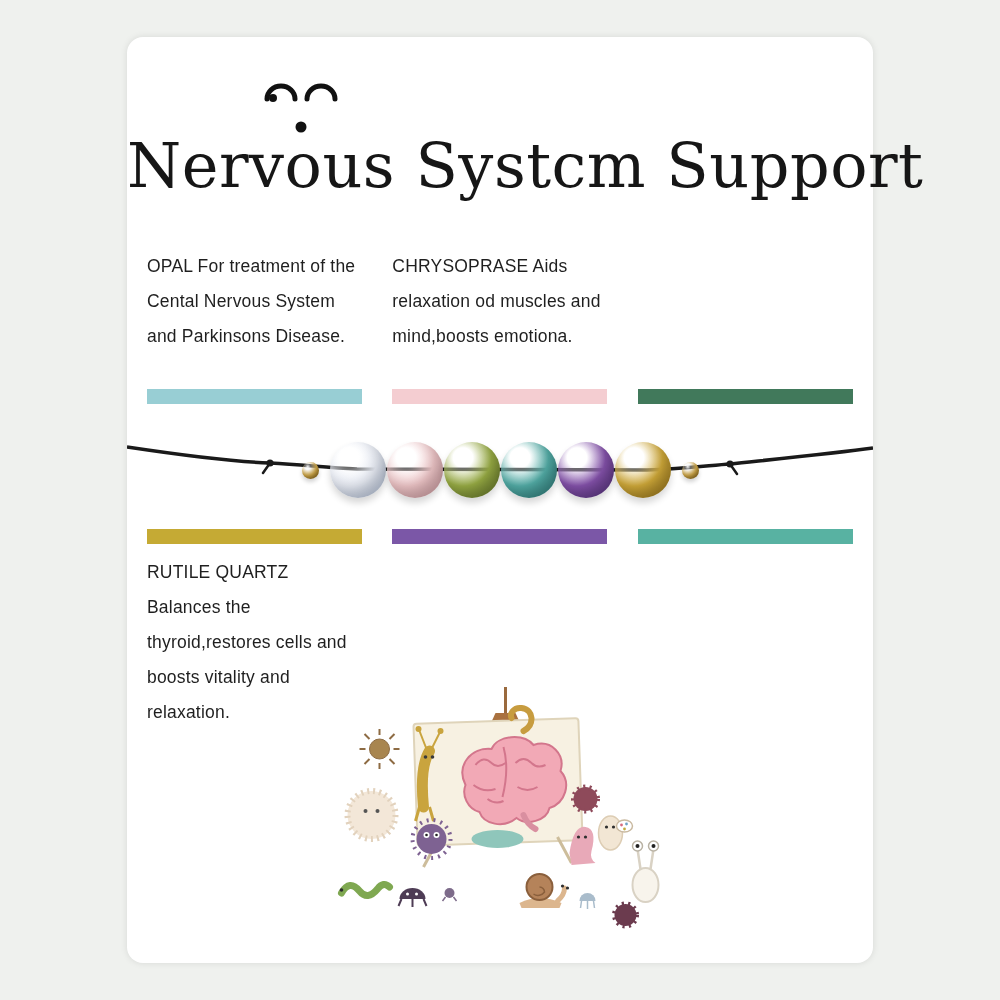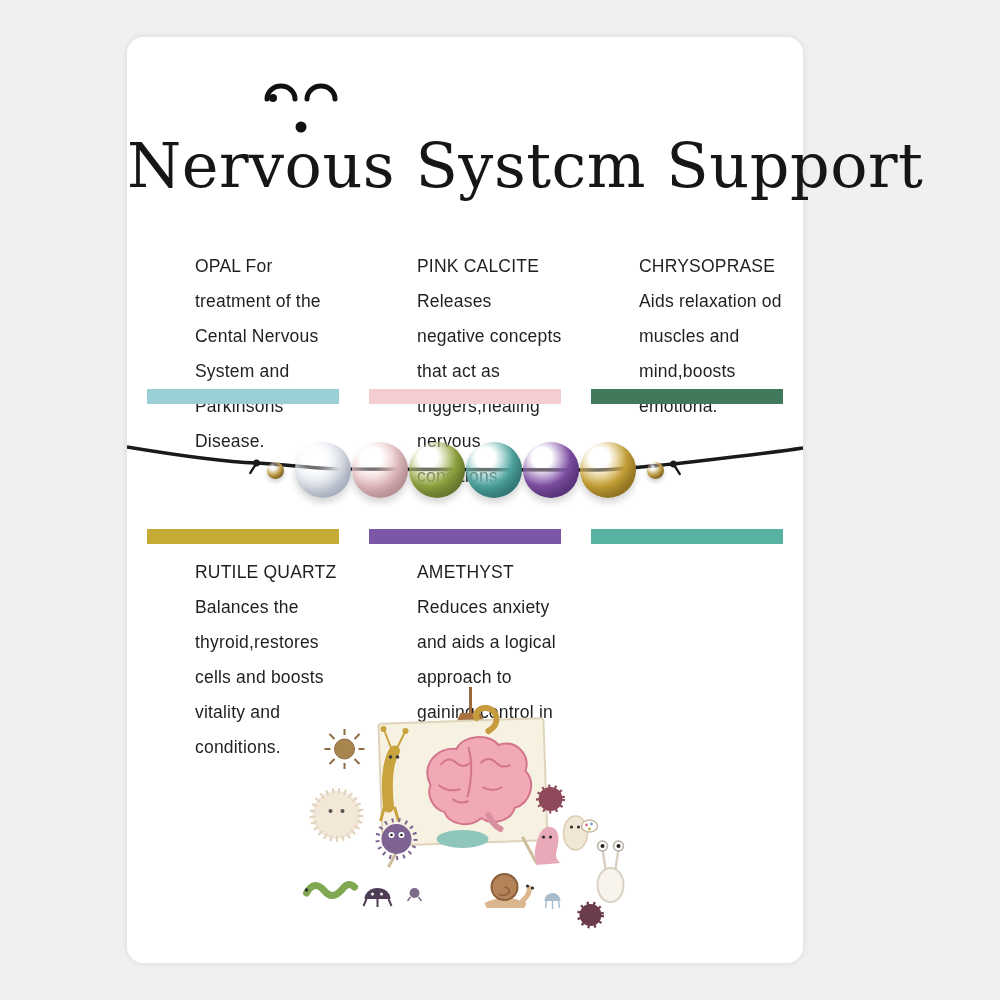--- a/index.html
+++ b/index.html
@@ -1,25 +1,25 @@
 <!DOCTYPE html>
 <html><head>
 <meta charset="utf-8">
 <style>
   html,body{margin:0;padding:0;width:1000px;height:1000px;overflow:hidden;
     background:#eff1ee;font-family:"Liberation Sans",sans-serif;}
-  .card{position:absolute;left:127px;top:37px;width:676px;height:926px;
+  .card{position:absolute;left:127px;top:37px;width:746px;height:926px;
     background:#ffffff;border-radius:16px;box-shadow:0 0 7px rgba(0,0,0,.10);}
   .face{position:absolute;left:132px;top:36px;}
   .title{position:absolute;top:92px;left:0;right:0;text-align:center;
     font-family:"DejaVu Serif",serif;font-size:62px;letter-spacing:.5px;
     color:#161616;white-space:nowrap;}
   .row{position:absolute;left:0;right:0;display:grid;
     grid-template-columns:repeat(3,1fr);column-gap:28px;padding:0 18px 0 20px;}
-  .stone-text{font-size:17.5px;line-height:35px;color:#1f1f1f;letter-spacing:.2px;margin-left:48px;}
+  .stone-text{font-size:17.5px;line-height:35px;color:#1f1f1f;letter-spacing:.2px;}
   .bar{height:15px;width:99%;}
   .texts-top{top:212px;}
   .bars-top{top:352px;}
   .bars-bottom{top:492px;}
   .texts-bottom{top:518px;}
   .bracelet{position:absolute;left:0;right:0;top:375px;height:116px;}
   .cord-svg{position:absolute;inset:0;width:100%;height:100%;}
   .bead-row{position:absolute;inset:0;display:flex;align-items:center;
     justify-content:center;gap:1px;}
   .bead{border-radius:50%;
@@ -40,21 +40,20 @@
     <path d="M8,26 a14,13 0 0 1 28,0" fill="none" stroke="#111" stroke-width="5" stroke-linecap="round"></path>
     <path d="M48,26 a14,13 0 0 1 28,0" fill="none" stroke="#111" stroke-width="5" stroke-linecap="round"></path>
     <circle cx="14" cy="25" r="4" fill="#111"></circle>
     <circle cx="42" cy="54" r="5.5" fill="#111"></circle>
   </svg>
 
   <div class="title">Nervous Systcm Support</div>
 
   <div class="row texts-top">
     <div class="stone-text">OPAL For treatment of the Cental Nervous System and Parkinsons Disease.</div>
-    <div class="stone-text">PINK CALCITE Releases negative concepts that act as triggers,healing nervous conditions.</div>
     <div class="stone-text">CHRYSOPRASE Aids relaxation od muscles and mind,boosts emotiona.</div>
   </div>
   <div class="row bars-top">
     <div class="bar" style="background-color: rgb(152, 206, 212);"></div>
     <div class="bar" style="background-color: rgb(244, 205, 209);"></div>
     <div class="bar" style="background-color: rgb(65, 121, 91);"></div>
   </div>
 
   <div class="bracelet">
     <svg class="cord-svg" viewBox="0 0 746 116" preserveAspectRatio="none">
@@ -74,22 +73,21 @@
         <div class="bead small" style="--c: #e8bc53; --cd: #8a6410;"></div>
       </div>
   </div>
 
   <div class="row bars-bottom">
     <div class="bar" style="background-color: rgb(197, 170, 52);"></div>
     <div class="bar" style="background-color: rgb(123, 87, 167);"></div>
     <div class="bar" style="background-color: rgb(88, 178, 162);"></div>
   </div>
   <div class="row texts-bottom">
-    <div class="stone-text">RUTILE QUARTZ Balances the thyroid,restores cells and boosts vitality and conditions.</div>
-    <div class="stone-text">AMETHYST Reduces anxiety and aids a logical approach to gaining control in life.</div>
+    <div class="stone-text">RUTILE QUARTZ Balances the thyroid,restores cells and boosts vitality and relaxation.</div>
   </div>
 
   <svg class="illustration" width="345" height="250" viewBox="0 0 345 250">
 
     <line x1="178" y1="0" x2="178" y2="26" stroke="#9a6a3e" stroke-width="3"></line>
     <path d="M168,26 h20 l5,11 h-30 z" fill="#a9713f"></path>
 
     <g transform="rotate(-2 170 95)">
       <rect x="88" y="34" width="165" height="122" rx="3" fill="#f7f1e2" stroke="#dfd4ba" stroke-width="2"></rect>
     </g>

